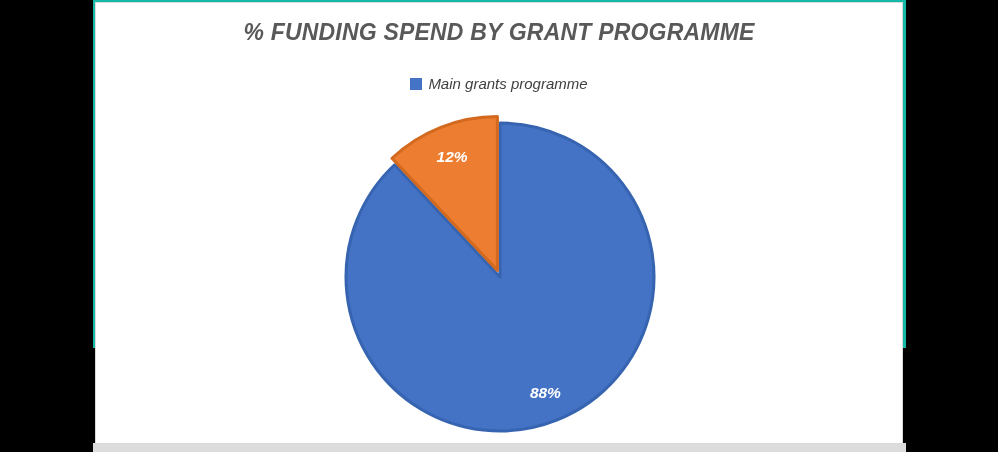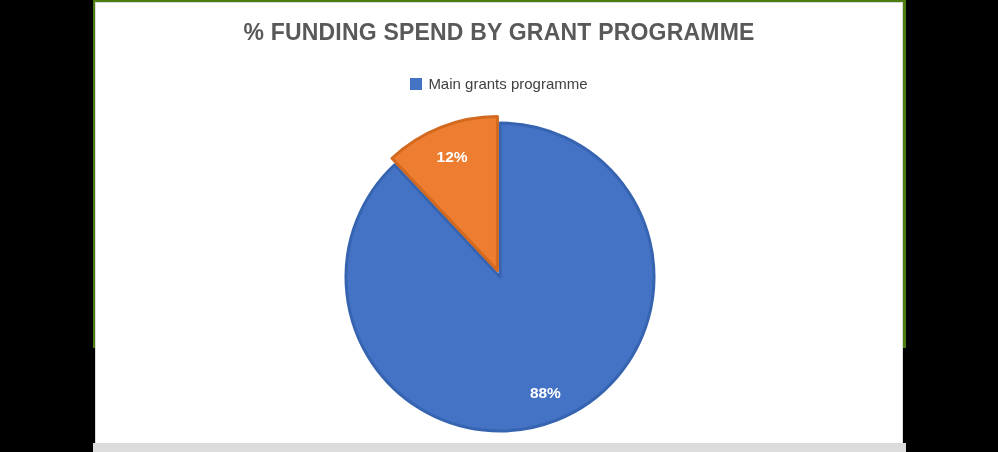--- a/index.html
+++ b/index.html
@@ -12,21 +12,22 @@
     width: 998px;
     height: 452px;
     overflow: hidden;
     font-family: "Liberation Sans", sans-serif;
   }
 
   #screen {
     position: relative;
     width: 998px;
     height: 348px;
-    background: #4d7c0f;
+    background: #14b8a6;
+    font-style: italic;
   }
 
   
   .band {
     position: absolute;
     top: 0;
     bottom: 0;
     background: #000000;
   }
   .band-left  { left: 0;  width: 93px; }

